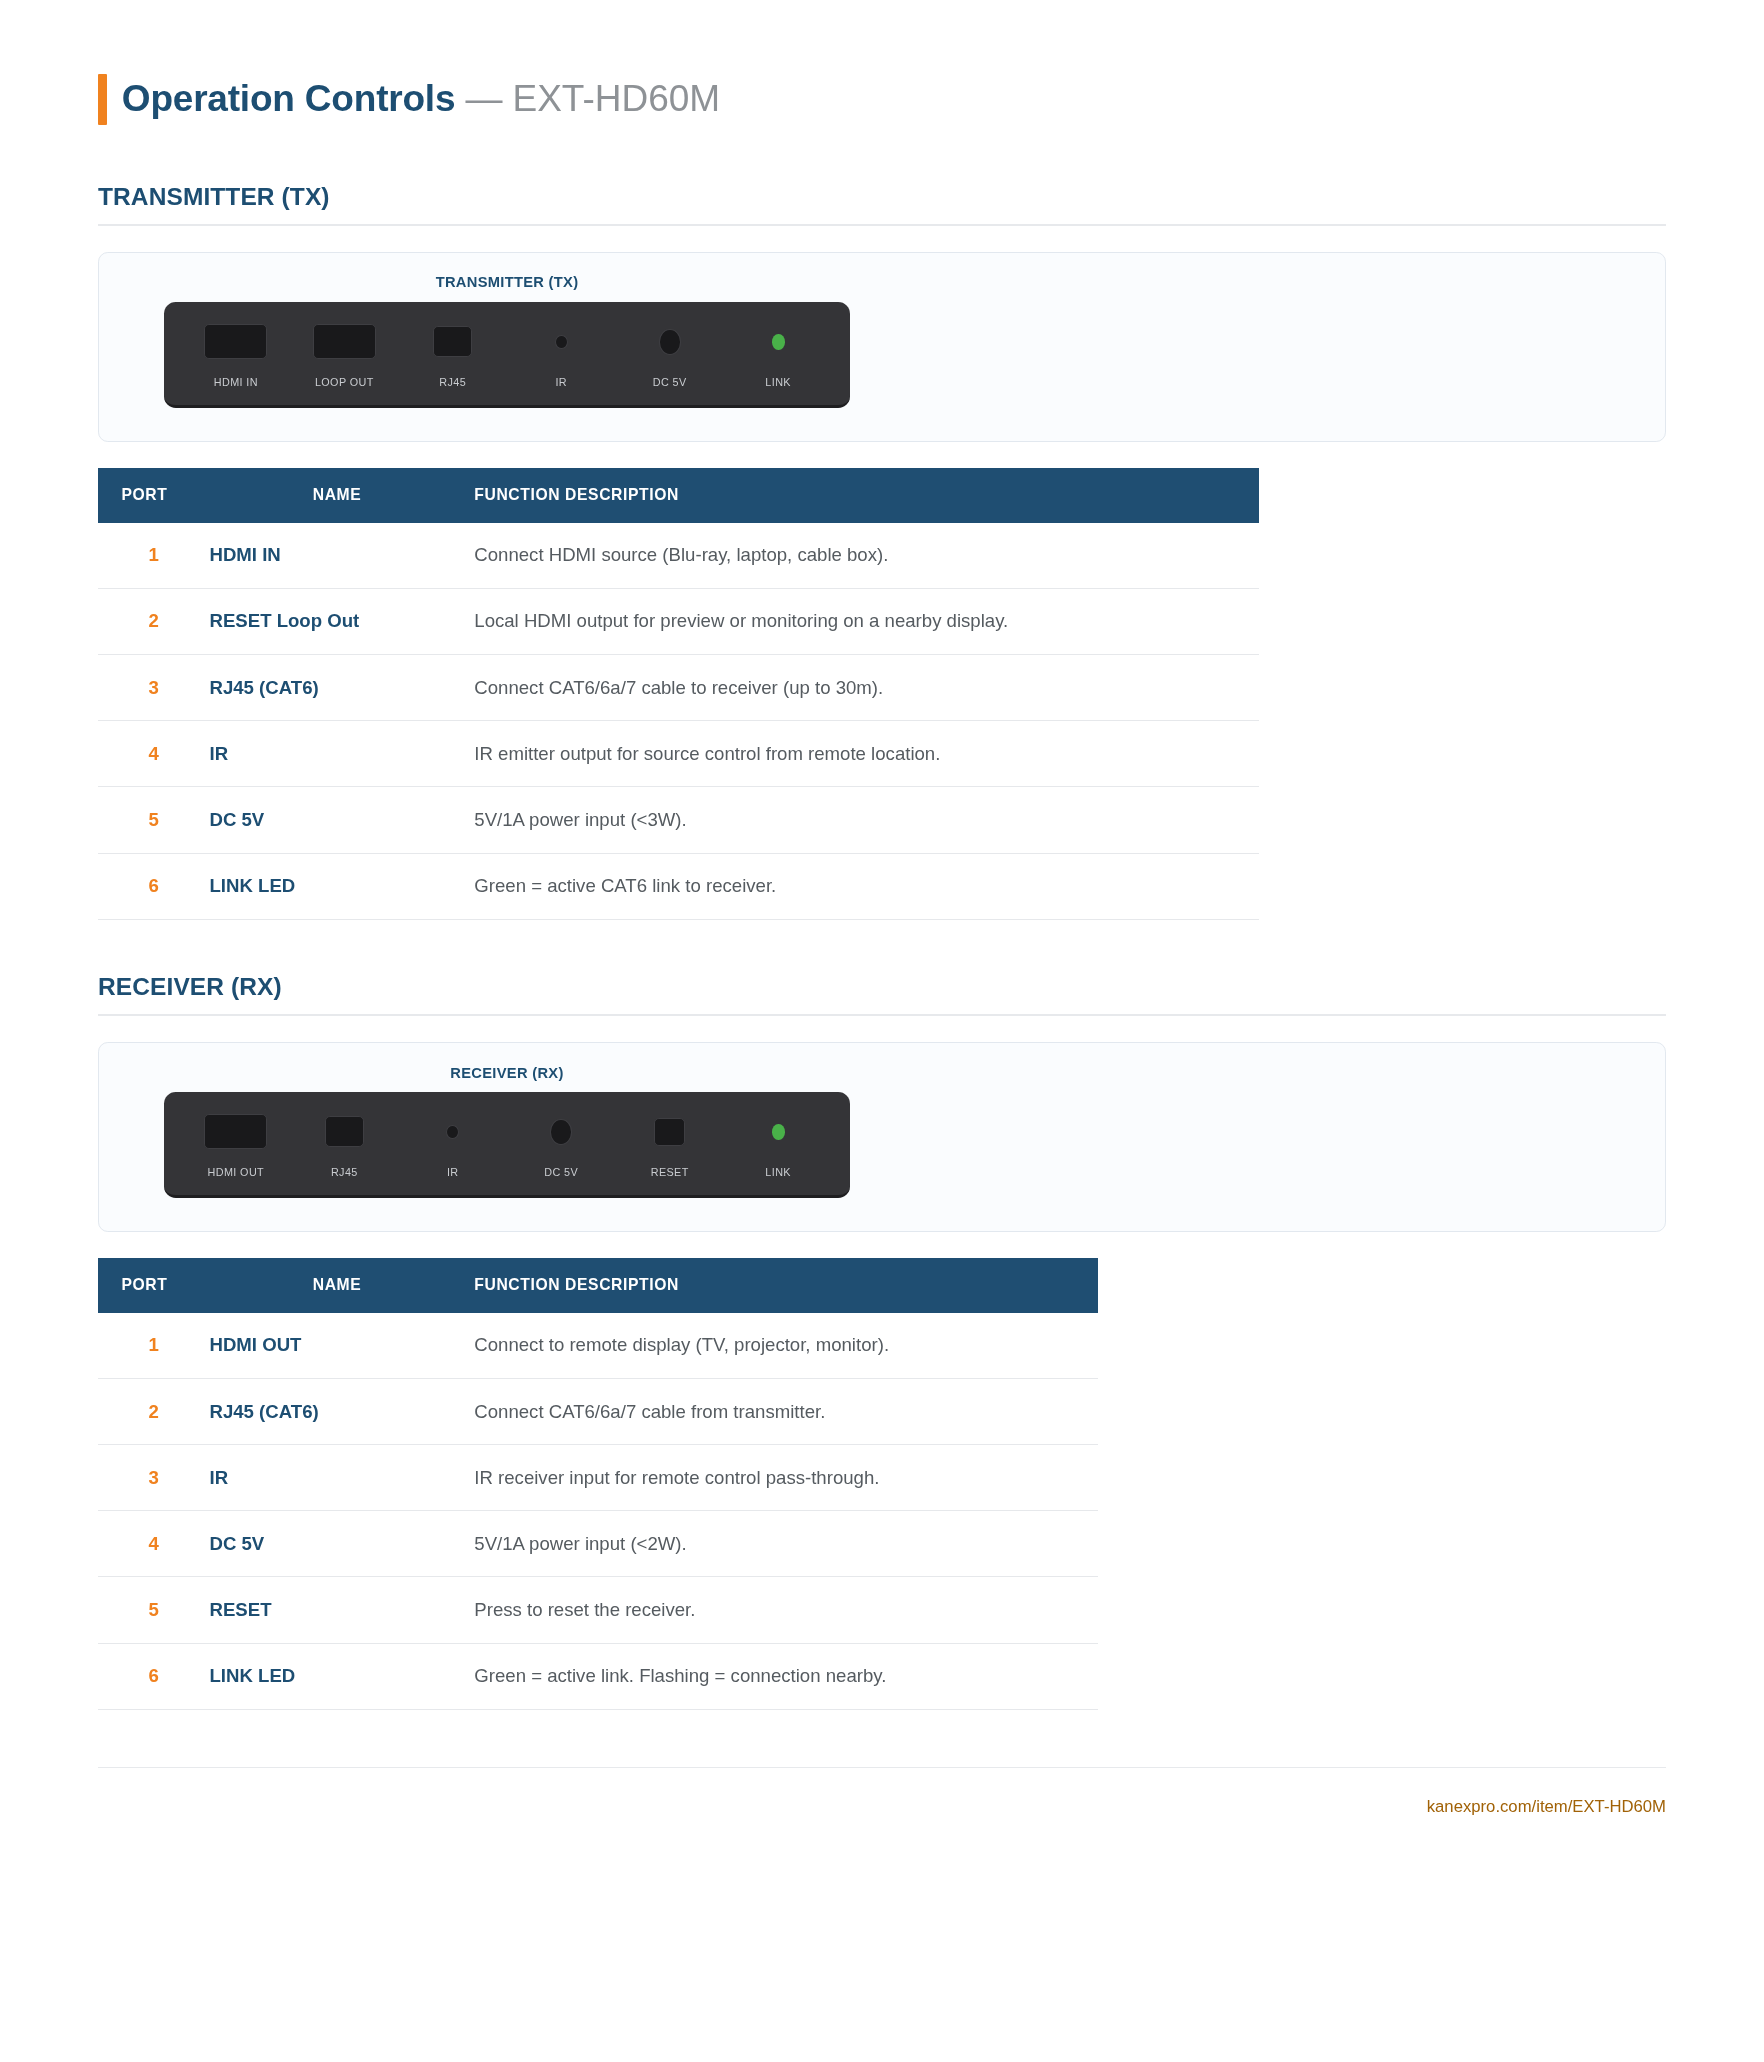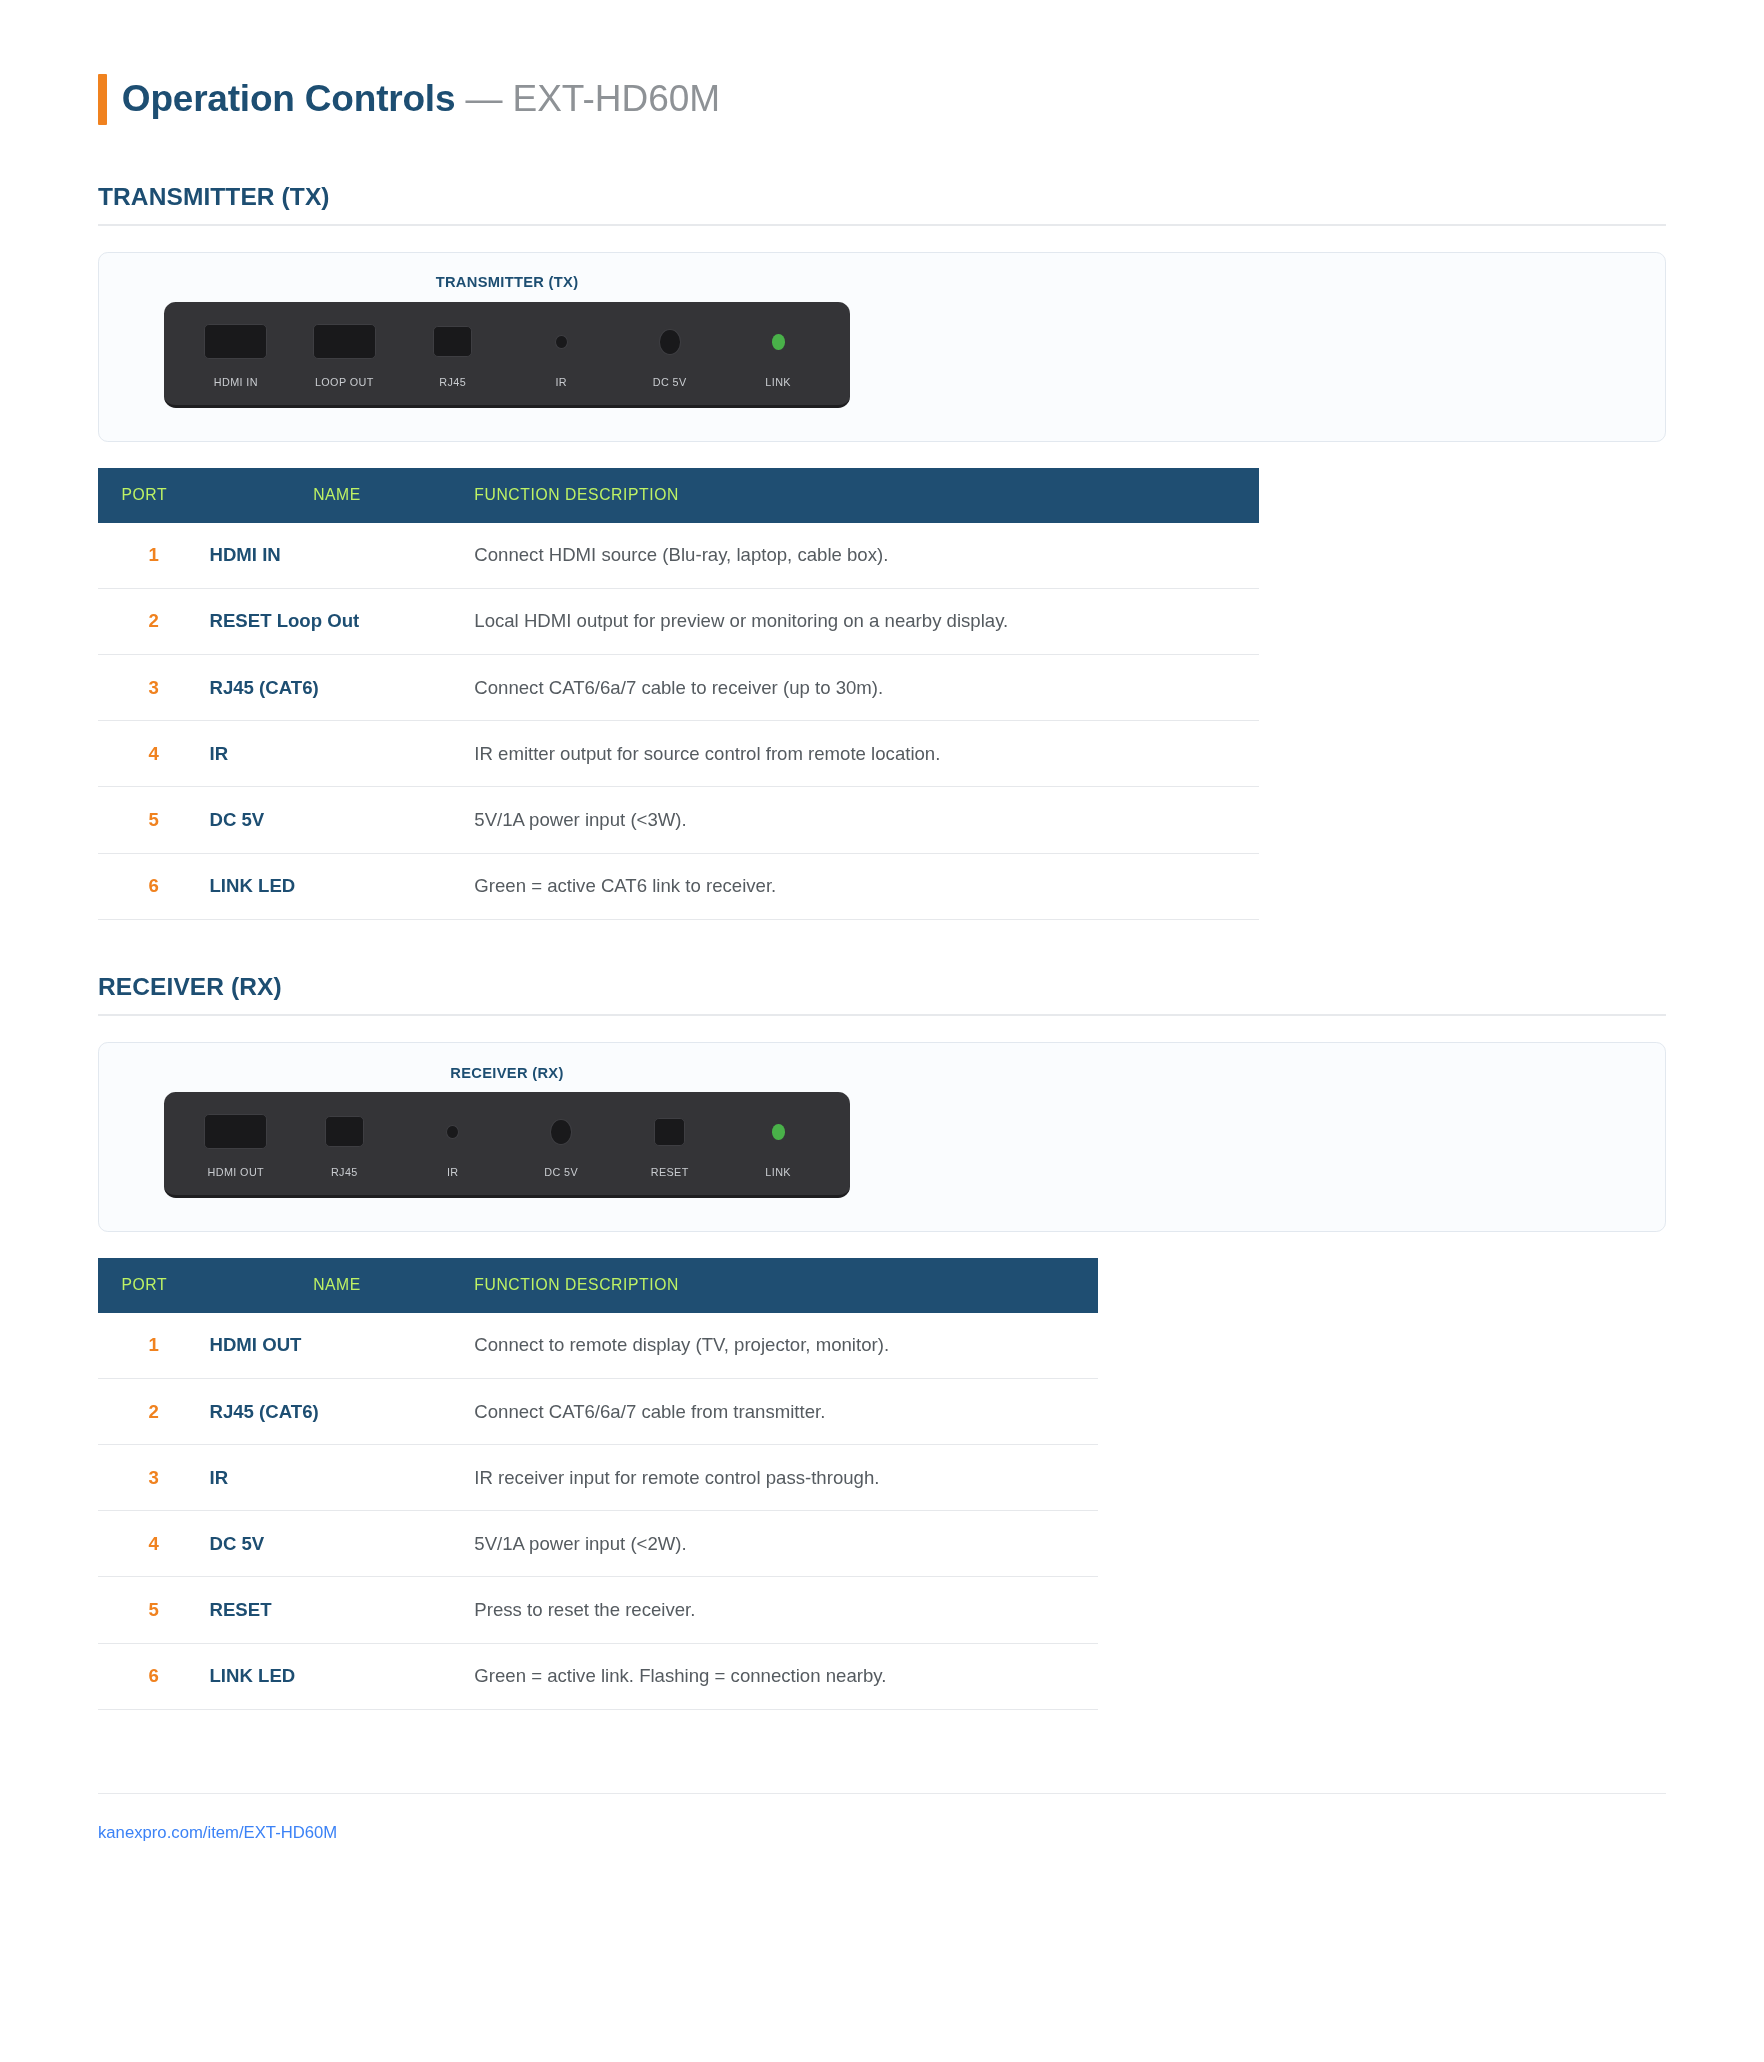--- a/index.html
+++ b/index.html
@@ -169,23 +169,23 @@
   .port-table {
     margin-top: 25.5px;
     border-collapse: collapse;
     table-layout: fixed;
   }
   .port-table.tx { width: 1161px; }
   .port-table.rx { width: 1000px; }
 
   .port-table thead th {
     background: #1f4e72;
-    color: #bef264;
+    color: #ffffff;
     font-size: 15.7px;
-    font-weight: normal;
+    font-weight: bold;
     letter-spacing: 0.6px;
     text-align: left;
     padding: 15.7px 9.8px;
     height: 23.5px;
     vertical-align: middle;
   }
   .col-port { width: 88px; text-align: center !important; }
   .col-name { width: 255px; }
   .col-desc { width: auto; }
 
@@ -215,27 +215,27 @@
   .port-table tbody td.cell-desc {
     color: #555b60;
     padding-left: 0;
   }
   .port-table tbody tr:last-child td {
     border-bottom: 1px solid #e6e8eb;
   }
 
   
   .footer {
-    margin-top: 83px;
+    margin-top: 57px;
     border-top: 1px solid #e7e9ec;
     padding-top: 29px;
     padding-bottom: 39px;
-    text-align: left;
+    text-align: right;
     font-size: 16.7px;
-    color: #3b82f6;
+    color: #a16207;
   }
 </style>
 </head>
 <body>
 
 <div class="page">
 
   <div class="title-row">
     <div class="title-bar"></div>
     <div class="title-text">

